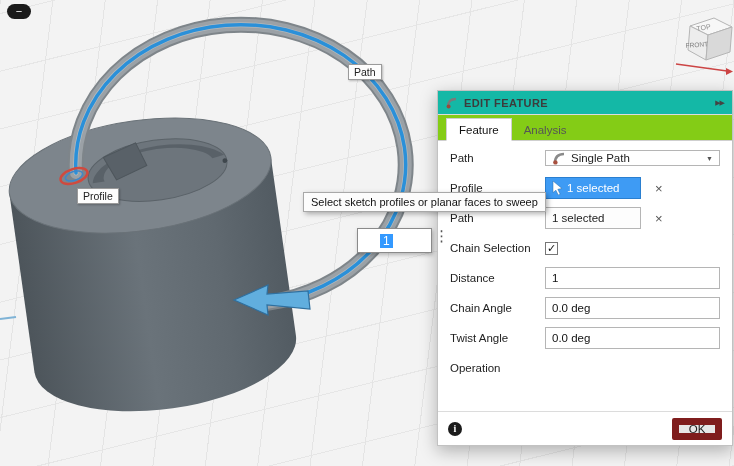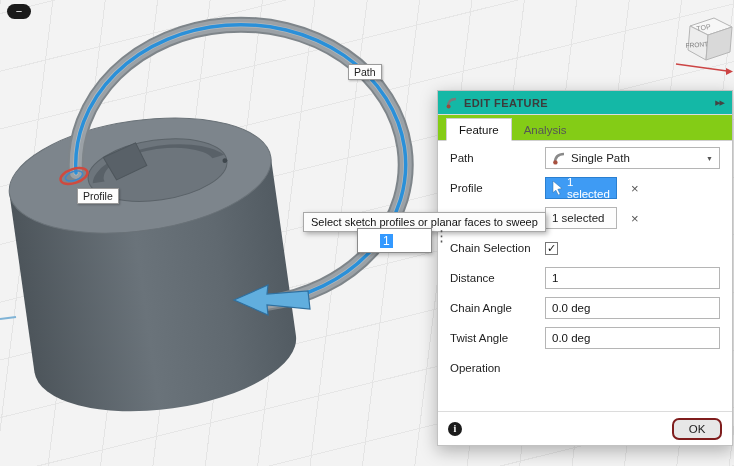--- a/index.html
+++ b/index.html
@@ -25,21 +25,21 @@
   .scene-tag {
     position:absolute; z-index:6; background:#fdfdfd; border:1px solid #9a9a9a;
     font-size:10.5px; color:#222; padding:1px 5px; box-shadow:1px 1px 2px rgba(0,0,0,.25);
     white-space:nowrap;
   }
   .tag-profile { left:77px; top:188px; }
   .tag-path   { left:348px; top:64px; }
 
   
   .tooltip {
-    position:absolute; left:303px; top:212px; z-index:40;
+    position:absolute; left:303px; top:192px; z-index:40;
     background:#fcfcfc; border:1px solid #a8a8a8; padding:3px 7px;
     font-size:11px; color:#111; white-space:nowrap;
     box-shadow:2px 2px 5px rgba(0,0,0,.3);
   }
 
   
   .float-input {
     position:absolute; left:357px; top:228px; width:75px; height:25px; z-index:40;
     background:#fff; border:1px solid #8a8a8a; display:flex; align-items:center;
     padding-left:22px; font-size:12px; box-shadow:1px 2px 4px rgba(0,0,0,.25);
@@ -73,51 +73,51 @@
     font-size:11.5px; color:#555; margin-bottom:-1px;
   }
   .tab.active {
     background:#fff; border:1px solid #cfcfcf; border-bottom:1px solid #fff; color:#111;
   }
 
   .dlg-body { padding-top:2px; }
   .row { display:flex; align-items:center; height:30px; padding:0 12px 0 12px; }
   .row-label { width:95px; font-size:11.5px; color:#222; flex:0 0 auto; }
   .combo {
-    flex:1; height:22px; border:1px solid #b5b5b5; background:#fff;
+    flex:1; height:16px; border:1px solid #b5b5b5; background:#fff;
     display:flex; align-items:center; gap:5px; padding:0 6px; font-size:11.5px;
   }
   .combo .caret { margin-left:auto; font-size:7px; color:#555; }
   .field {
     flex:1; height:22px; border:1px solid #b5b5b5; background:#fff;
     font-size:11.5px; padding:0 6px; font-family:"Liberation Sans", sans-serif; color:#111;
   }
   .chip {
-    width:72px; height:22px; display:flex; align-items:center; gap:4px;
+    width:96px; height:22px; display:flex; align-items:center; gap:4px;
     padding:0 6px; font-size:11.5px;
   }
   .chip-blue { background:#3e9bf4; border:1px solid #2a7fd0; color:#fff; }
   .chip-plain { background:#fdfdfd; border:1px solid #b5b5b5; color:#222; }
   .clear-x { margin-left:14px; font-size:13px; color:#555; line-height:1; }
   .checkbox {
     width:13px; height:13px; border:1px solid #767676; background:#fff;
     display:flex; align-items:center; justify-content:center;
     font-size:11px; color:#111; line-height:1;
   }
   .dlg-footer {
     position:absolute; left:0; right:0; bottom:0; height:34px;
     border-top:1px solid #dcdcdc; display:flex; align-items:center; padding:0 10px;
   }
   .info-circle {
     width:14px; height:14px; border-radius:50%; background:#1b1b1b; color:#fff;
     font-size:10px; font-weight:bold; display:flex; align-items:center; justify-content:center;
     font-family:"Liberation Serif", serif;
   }
   .btn {
-    height:22px; background:#e7e7e7; border:2px solid #7f1d1d; border-radius:7px;
+    height:22px; background:#e7e7e7; border:7px solid #7f1d1d; border-radius:2px;
     font-size:11.5px; color:#222; display:flex; align-items:center; justify-content:center;
   }
   .btn-ok { width:50px; margin-left:auto; }
   .btn-cancel { width:64px; margin-left:10px; }
 
   .mini-icon { flex:0 0 auto; }
 </style>
 </head>
 <body>
 

